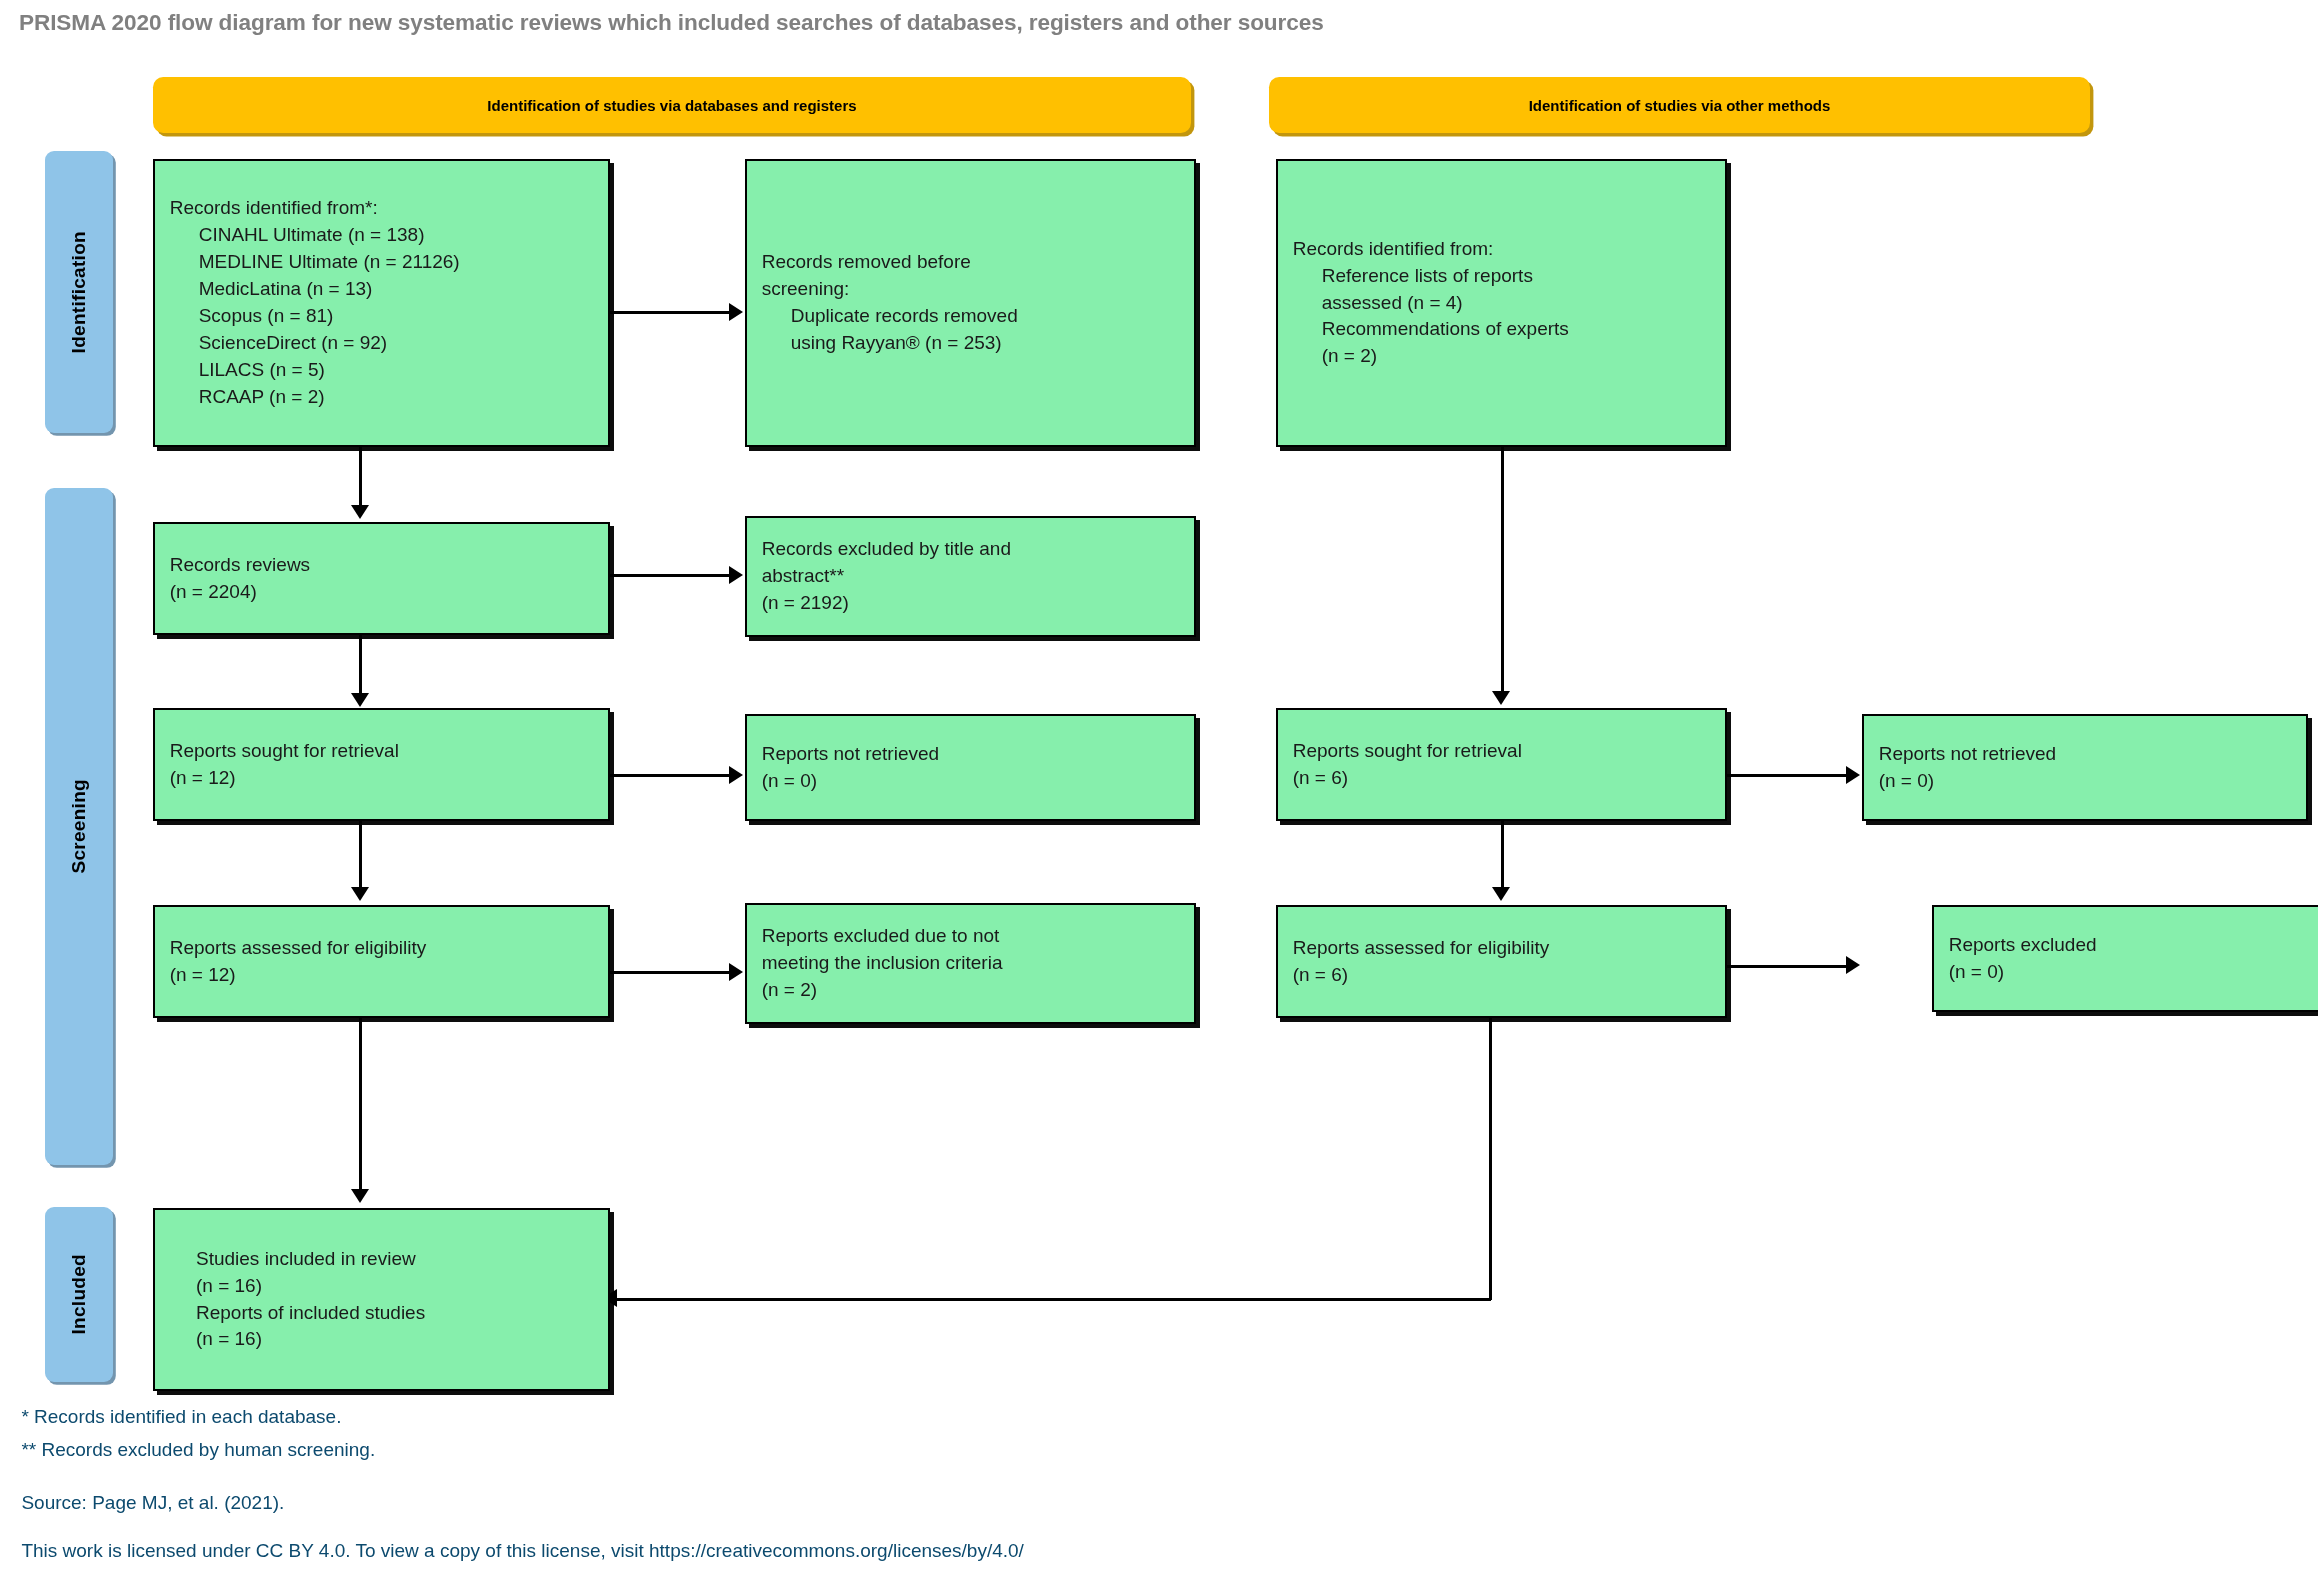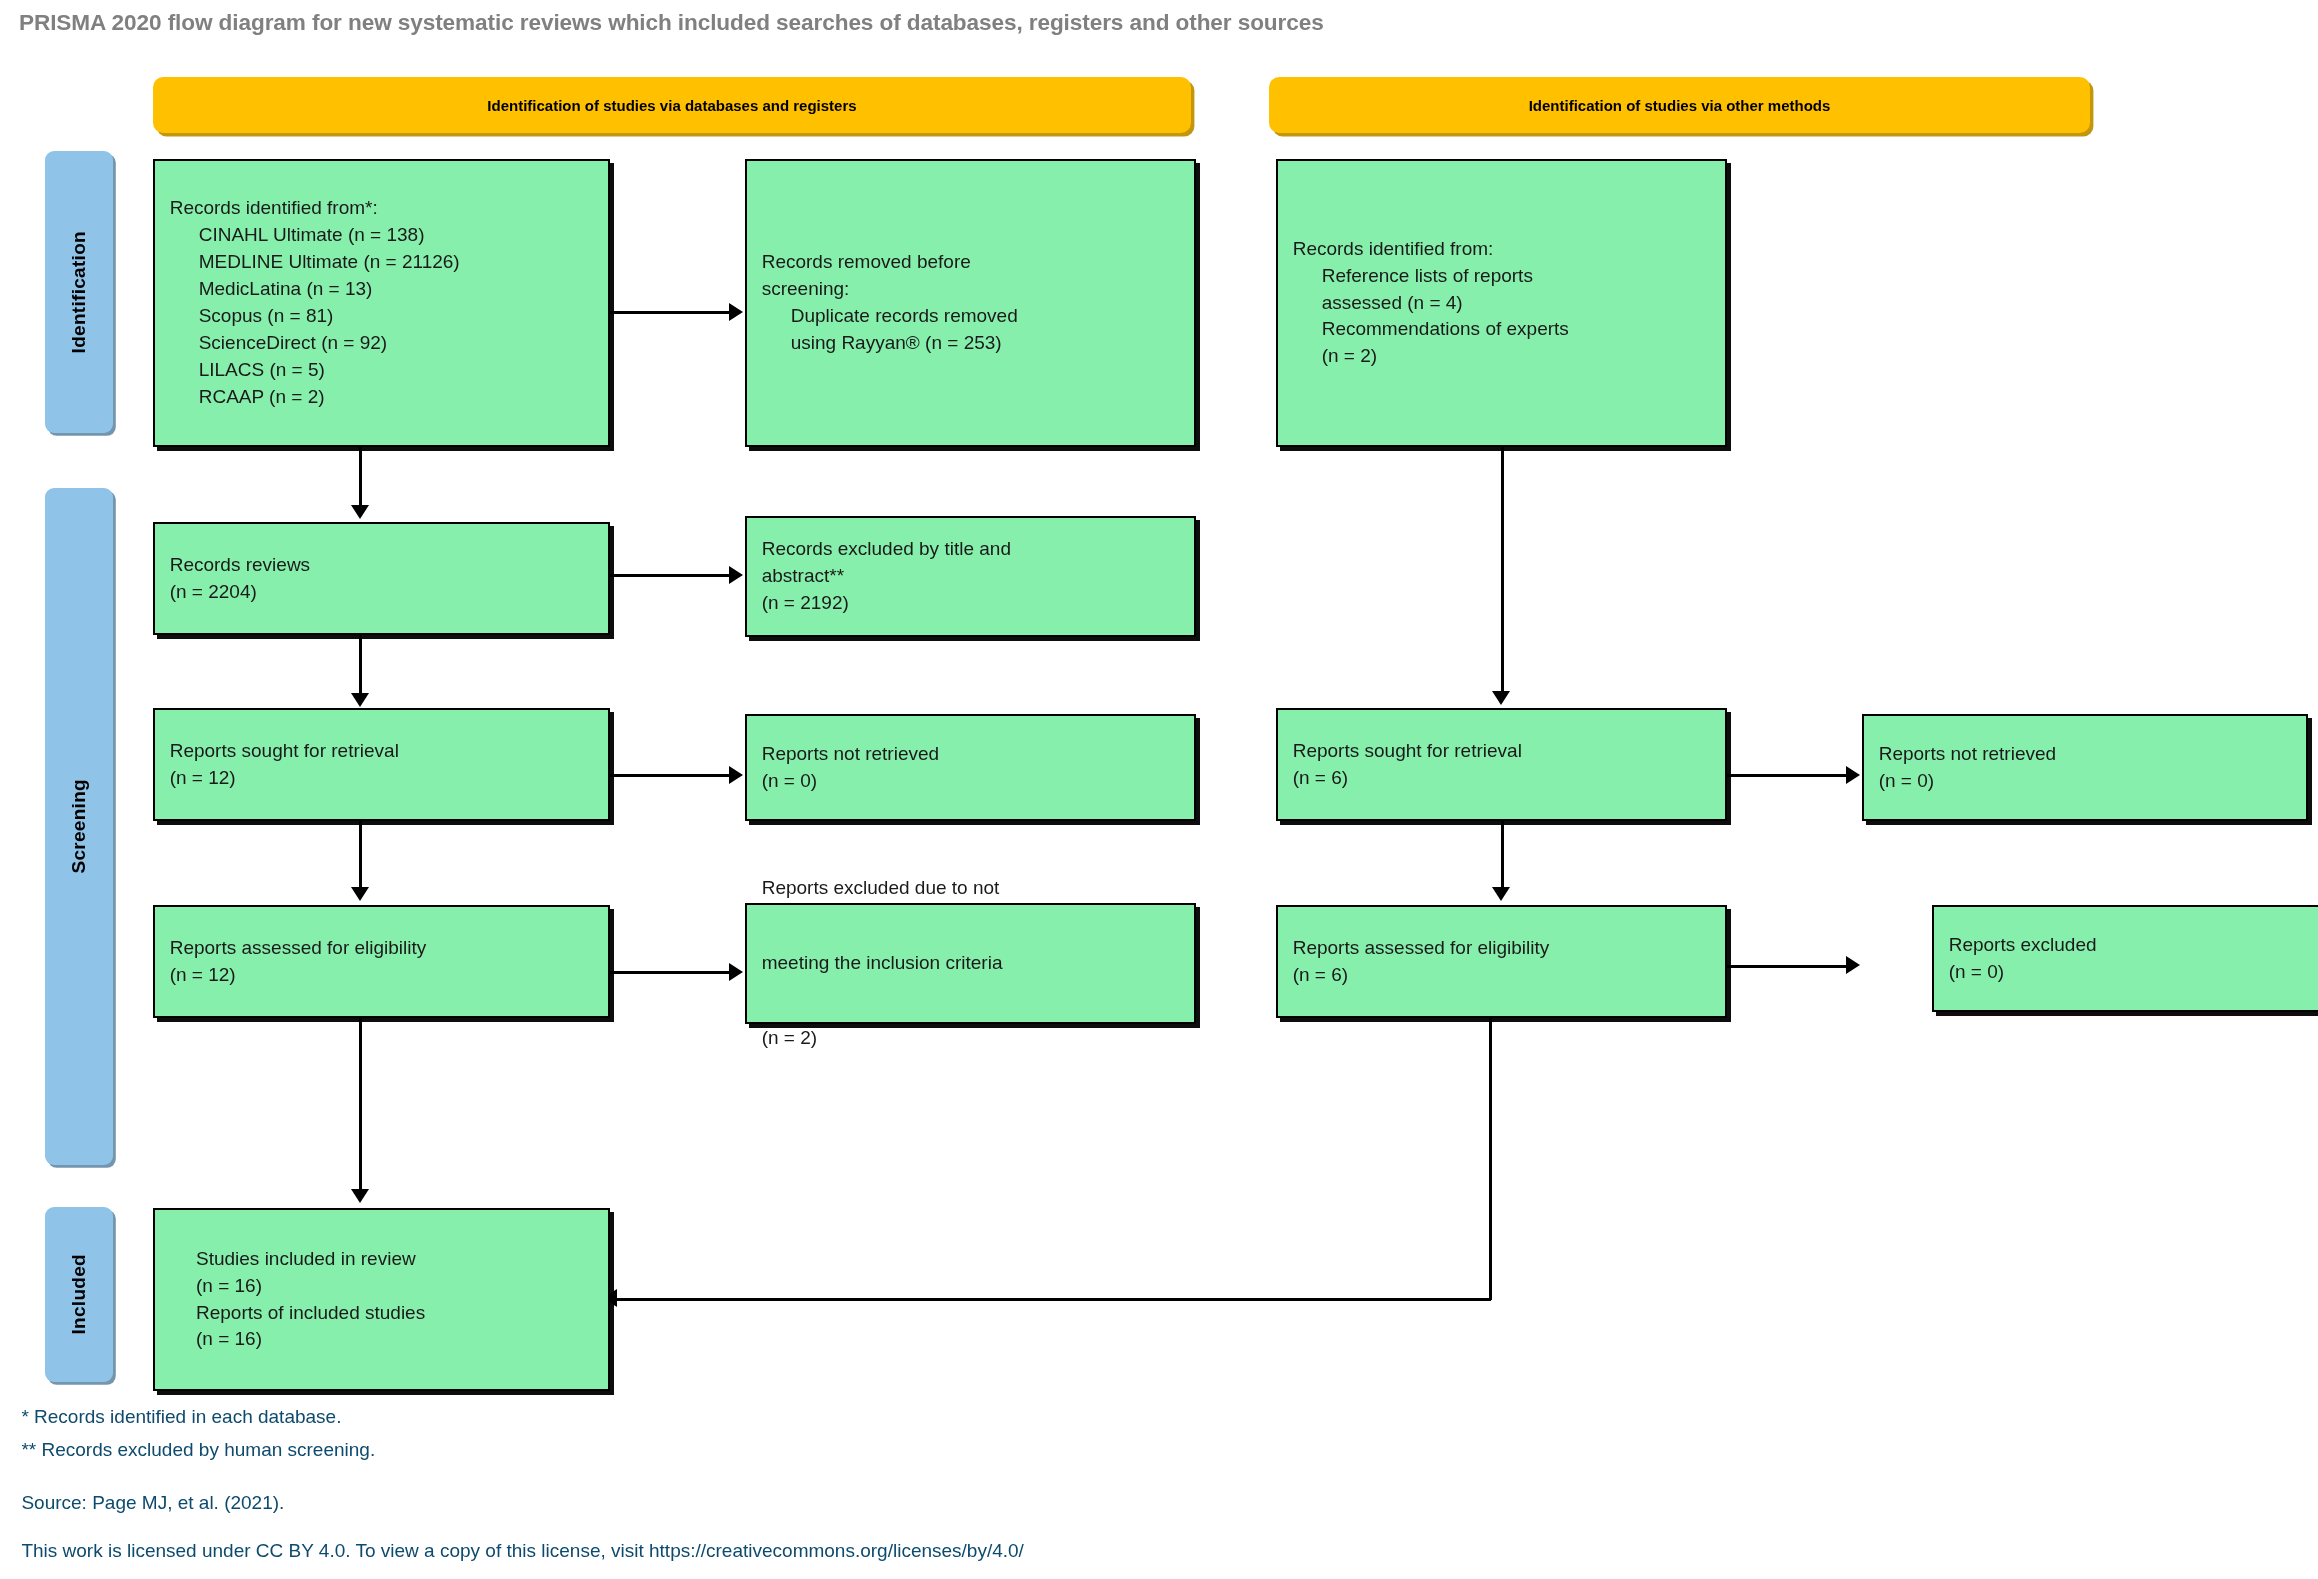--- a/index.html
+++ b/index.html
@@ -223,21 +223,21 @@
 <div class="arrow-right" style="left:1846px; top:766px;"></div>
 
 <div class="conn v" style="left:1501px; top:821px; height:71px;"></div>
 <div class="arrow-down" style="left:1492px; top:887px;"></div>
 
 <div class="flow-box" style="left:153px; top:905px; width:457px; height:113px;">
   <div class="line">Reports assessed for eligibility</div>
   <div class="line">(n = 12)</div>
 </div>
 
-<div class="flow-box" style="left:745px; top:903px; width:451px; height:121px;gap:48px;">
+<div class="flow-box" style="left:745px; top:903px; width:451px; height:121px;">
   <div class="line">Reports excluded due to not</div>
   <div class="line">meeting the inclusion criteria</div>
   <div class="line">(n = 2)</div>
 </div>
 
 <div class="conn h" style="left:610px; top:971px; width:120px;"></div>
 <div class="arrow-right" style="left:729px; top:963px;"></div>
 
 <div class="flow-box" style="left:1276px; top:905px; width:451px; height:113px;">
   <div class="line">Reports assessed for eligibility</div>

